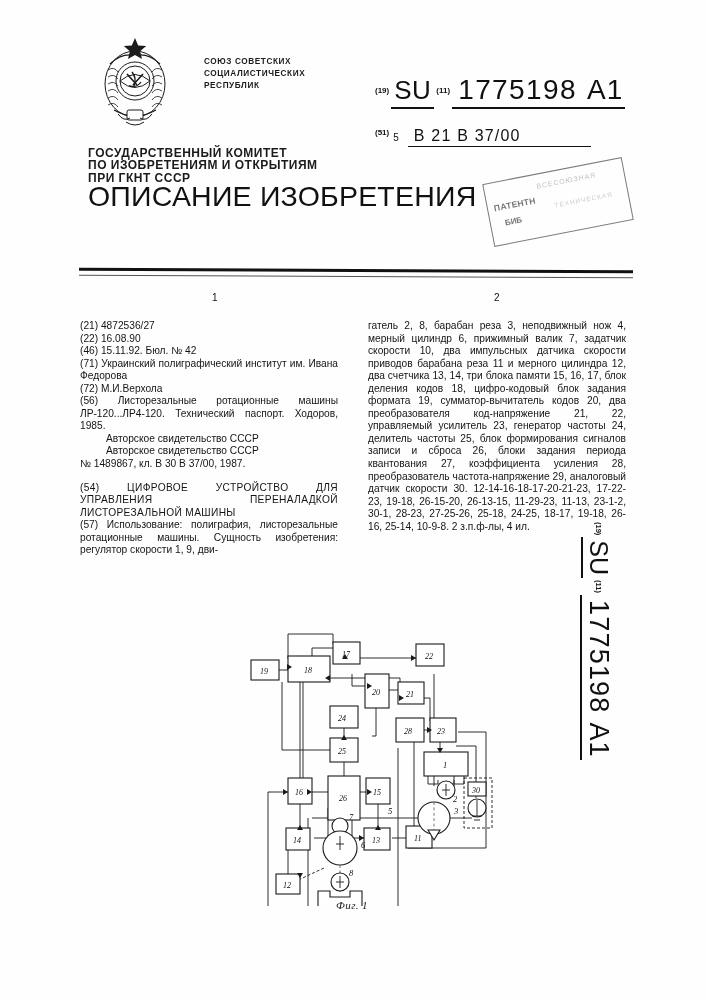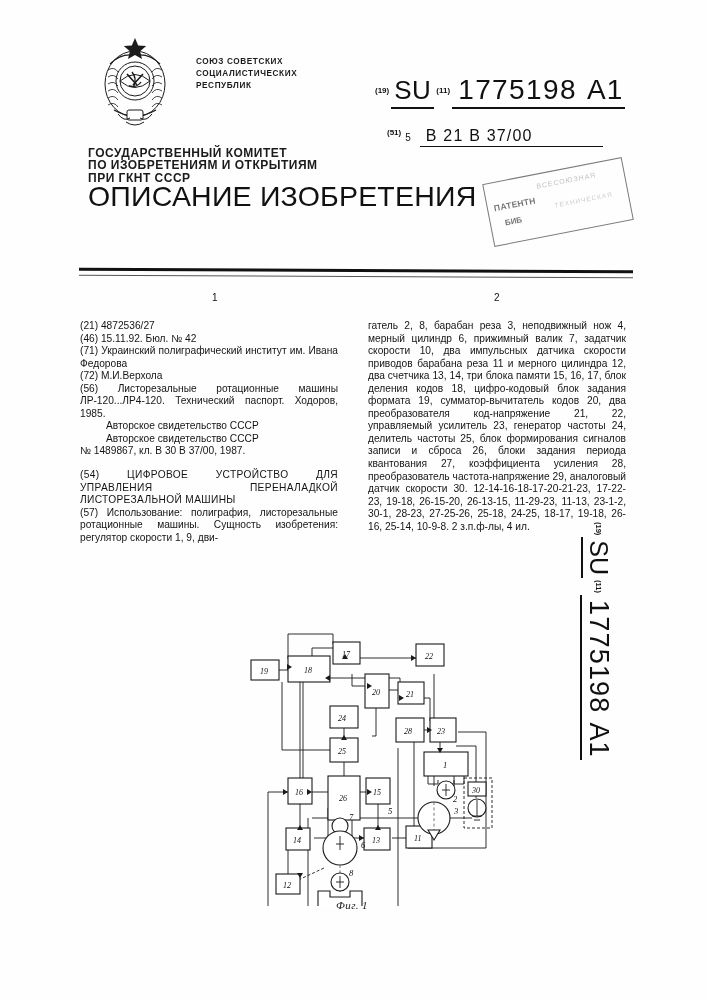--- a/index.html
+++ b/index.html
@@ -32,21 +32,21 @@
   .ussr-names {
     position: absolute;
     left: 196px;
     top: 56px;
     font-size: 8.2px;
     line-height: 12.2px;
     letter-spacing: 0.6px;
     font-weight: bold;
     color: #1b1b1b;
   }
-  .ussr-names div { white-space: nowrap; }
+  .ussr-names div { white-space: nowrap; margin-left: 8px; }
 
   .committee {
     position: absolute;
     left: 88px;
     top: 147px;
     font-size: 12px;
     line-height: 12.4px;
     letter-spacing: 0.5px;
     font-weight: bold;
     color: #1b1b1b;
@@ -85,21 +85,21 @@
   }
   .kind {
     font-size: 28px;
     letter-spacing: 1px;
     border-bottom: 2.2px solid #111;
     padding: 0 2px 1px 4px;
   }
 
   .ipc-line {
     position: absolute;
-    left: 387px;
+    left: 375px;
     top: 127px;
     white-space: nowrap;
     display: flex;
     align-items: baseline;
     justify-content: space-between;
   }
   .ipc-ed { font-size: 10px; margin-left: 4px; }
   .ipc-class {
     font-size: 16px;
     letter-spacing: 1.2px;
@@ -368,20 +368,21 @@
     <div class="s4">ТЕХНИЧЕСКАЯ</div>
   </div>
 
   <div class="rule-top"></div>
   <div class="rule-thin"></div>
   <div class="colnum c1">1</div>
   <div class="colnum c2">2</div>
 
   <div class="col left">
     <p>(21) 4872536/27</p>
+    <p>(22) 16.08.90</p>
     <p>(46) 15.11.92. Бюл. № 42</p>
     <p>(71) Украинский полиграфический институт им. Ивана Федорова</p>
     <p>(72) М.И.Верхола</p>
     <p>(56) Листорезальные ротационные машины ЛР-120...ЛР4-120. Технический паспорт. Ходоров, 1985.</p>
     <p class="indent">Авторское свидетельство СССР</p>
     <p class="indent">Авторское свидетельство СССР</p>
     <p>№ 1489867, кл. В 30 В 37/00, 1987.</p>
     <div class="gap"></div>
     <p class="title54">(54) ЦИФРОВОЕ УСТРОЙСТВО ДЛЯ УПРАВЛЕНИЯ ПЕРЕНАЛАДКОЙ ЛИСТОРЕЗАЛЬНОЙ МАШИНЫ</p>
     <p>(57) Использование: полиграфия, листорезальные ротационные машины. Сущность изобретения: регулятор скорости 1, 9, дви-</p>

